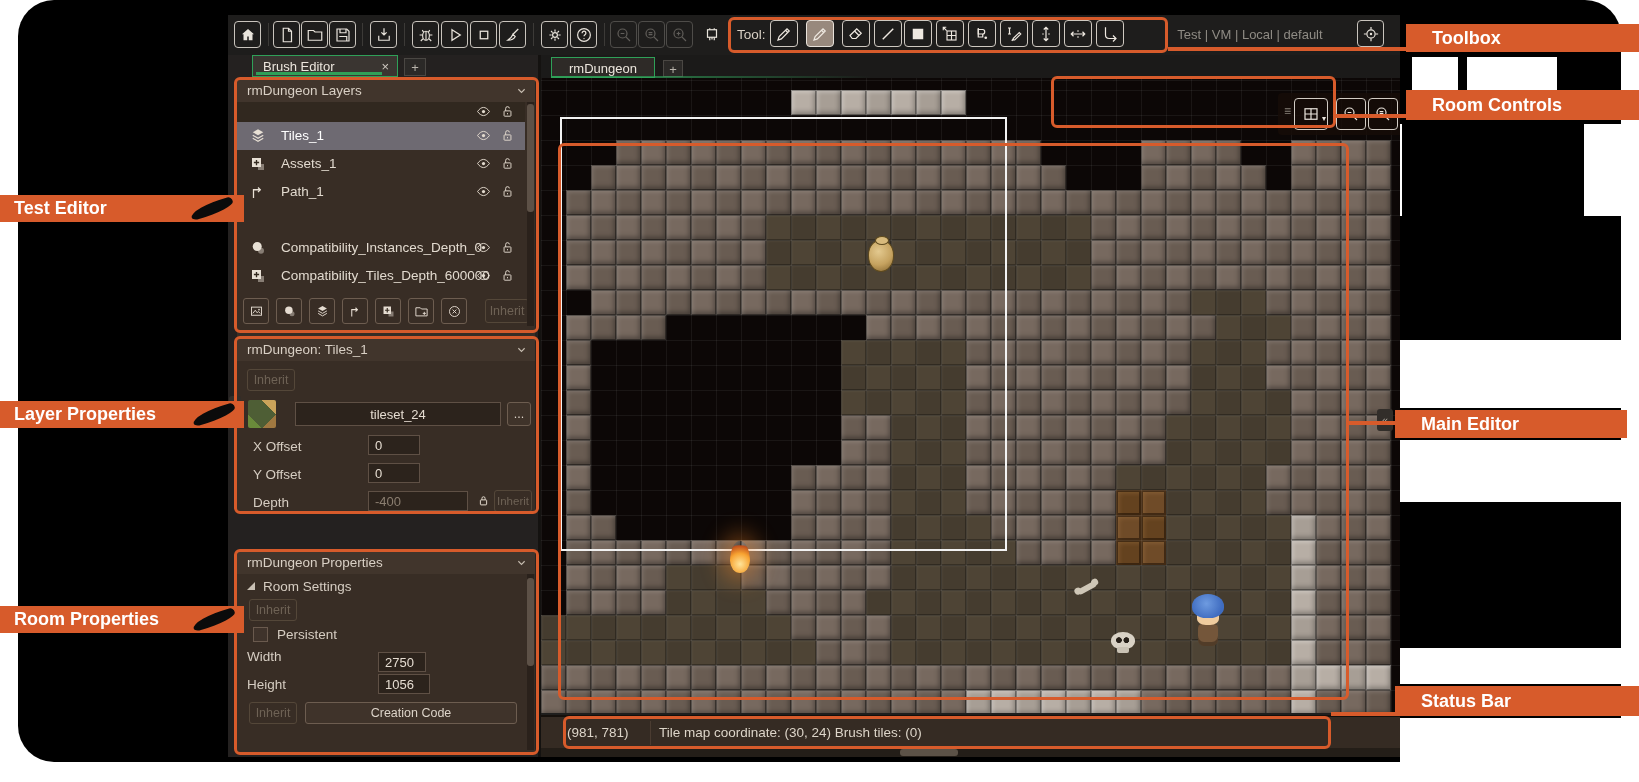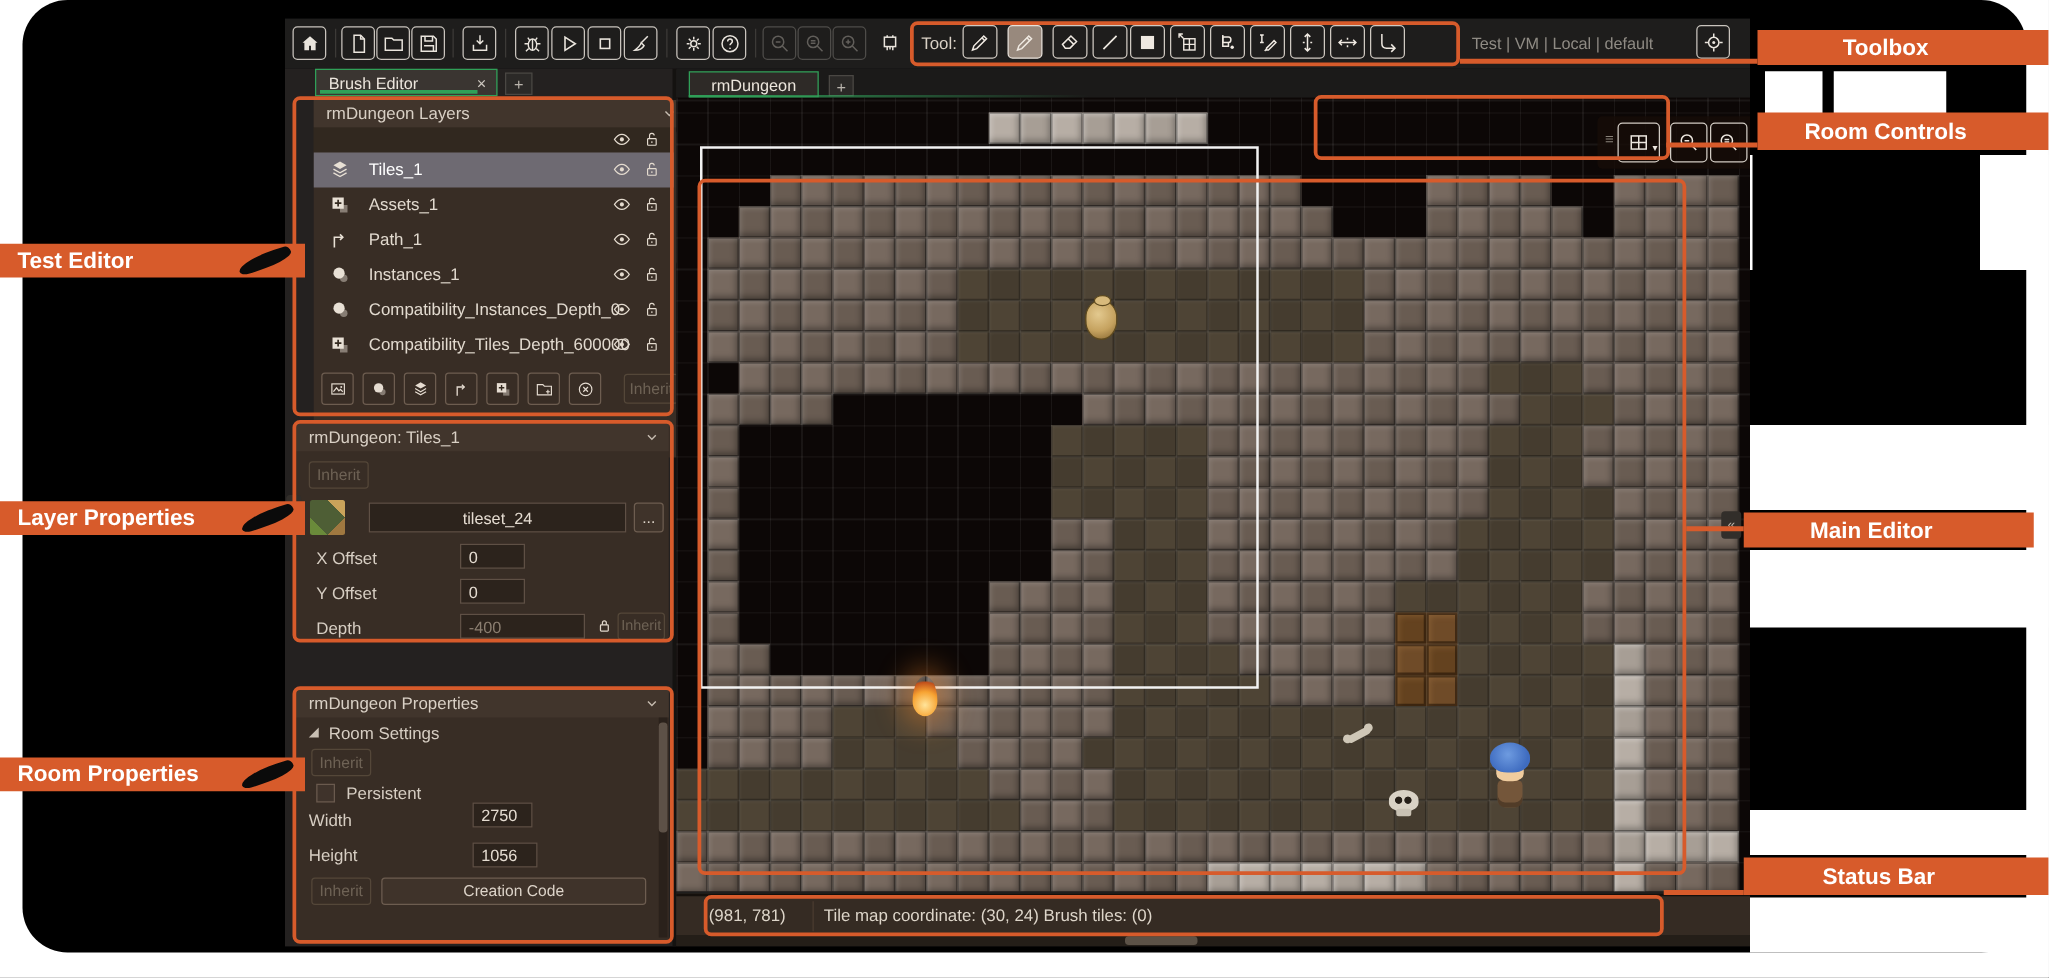--- a/index.html
+++ b/index.html
@@ -83,21 +83,21 @@
   
   #status-bar{left:313px;top:700px;width:859px;height:33px;background:#352b23;border-top:2px solid #15100c;box-sizing:border-box;color:#ddd5c9;font-size:13.5px;}
   #status-div{position:absolute;left:109px;top:4px;width:1px;height:24px;background:#4b3c31;}
   #hscroll{left:313px;top:733px;width:859px;height:9px;background:#241e18;}
   #hscroll-thumb{left:359px;top:1px;width:58px;height:7px;background:#5c5247;border-radius:3px;}
   
   .ann-box{position:absolute;border:3px solid #d75b2b;border-radius:6px;z-index:8;pointer-events:none;box-sizing:border-box;}
   .ann-line{position:absolute;background:#d75b2b;z-index:8;}
   .banner{position:absolute;background:#d75b2b;color:#fff;font-weight:bold;font-size:18px;z-index:9;}
   .banner.left{padding-left:14px;}
-  .banner.right{text-align:center;padding-right:28px;box-sizing:border-box;}
+  .banner.right{text-align:left;padding-right:28px;box-sizing:border-box;padding-left:26px;}
   .swoosh{position:absolute;width:44px;height:13px;background:#0b0b0b;border-radius:90% 10% 85% 15%/75% 40% 60% 25%;transform:rotate(-16deg);}
   .svg-defs{position:absolute;width:0;height:0;overflow:hidden;}
   .thumb-art{position:absolute;width:28px;height:28px;border-radius:2px;
     background:linear-gradient(45deg,#6a8a3a 25%,transparent 25%),linear-gradient(-45deg,#a07840 25%,transparent 25%),linear-gradient(45deg,transparent 75%,#caa35a 75%),#4e5e35;}
 </style>
 </head>
 <body>
 
 <svg class="svg-defs" xmlns="http://www.w3.org/2000/svg">
 <defs>
@@ -429,21 +429,21 @@
 
     <div class="abs" id="left-region"></div>
 
     <div class="tab" style="left:24px;top:40px;width:146px;height:22px">
       <span style="position:absolute;left:10px;top:3px">Brush Editor</span>
       <span style="position:absolute;right:8px;top:3px;color:#cfc9c1">×</span>
       <div class="underline" style="width:126px"></div>
     </div>
     <div class="plus-tab" style="left:176px;top:43px;width:22px;height:18px;line-height:18px">+</div>
 
-    <div class="section" style="left:23px;top:65px;width:298px;height:286px">
+    <div class="section" style="left:9px;top:65px;width:298px;height:286px">
       <div class="sec-header"><span>rmDungeon Layers</span>
         <svg class="icon16 sec-chev">
             <use href="#sy-chev"></use>
           </svg>
       </div>
       <div style="position:absolute;left:0;top:22px;right:10px;height:20px;background:#31281f">
         <svg class="icon16 row-eye" style="top:2px">
             <use href="#sy-eye"></use>
           </svg>
         <svg class="icon16 row-lock" style="top:2px">
@@ -473,32 +473,20 @@
           </svg>
         <svg class="icon16 row-lock">
             <use href="#sy-lockopen"></use>
           </svg>
       </div>
       <div class="layer-row" style="top:98px">
         <svg class="icon licon">
             <use href="#sy-pathlayer"></use>
           </svg>
         <span class="llabel">Path_1</span>
-        <svg class="icon16 row-eye">
-            <use href="#sy-eye"></use>
-          </svg>
-        <svg class="icon16 row-lock">
-            <use href="#sy-lockopen"></use>
-          </svg>
-      </div>
-      <div class="layer-row" style="top:126px">
-        <svg class="icon licon">
-            <use href="#sy-instlayer"></use>
-          </svg>
-        <span class="llabel">Instances_1</span>
         <svg class="icon16 row-eye">
             <use href="#sy-eye"></use>
           </svg>
         <svg class="icon16 row-lock">
             <use href="#sy-lockopen"></use>
           </svg>
       </div>
       <div class="layer-row" style="top:154px">
         <svg class="icon licon">
             <use href="#sy-instlayer"></use>
@@ -592,21 +580,21 @@
         <svg class="icon16 sec-chev">
             <use href="#sy-chev"></use>
           </svg>
       </div>
       <div class="tri-expand" style="left:10px;top:30px"></div>
       <span class="flabel" style="left:26px;top:27px">Room Settings</span>
       <div class="gm-btn disabled" style="left:12px;top:47px;width:48px;height:22px">Inherit</div>
       <div class="checkbox" style="left:16px;top:75px"></div>
       <span class="flabel" style="left:40px;top:75px">Persistent</span>
       <span class="flabel" style="left:10px;top:97px">Width</span>
-      <div class="field" style="left:141px;top:90px;width:48px;height:20px">2750</div>
+      <div class="field" style="left:141px;top:100px;width:48px;height:20px">2750</div>
       <span class="flabel" style="left:10px;top:125px">Height</span>
       <div class="field" style="left:141px;top:122px;width:52px;height:20px">1056</div>
       <div class="gm-btn disabled" style="left:12px;top:150px;width:48px;height:22px">Inherit</div>
       <div class="gm-btn" style="left:68px;top:150px;width:212px;height:22px">Creation Code</div>
       <div class="scroll-track" style="right:1px;top:22px;height:176px">
           <div class="scroll-thumb" style="top:4px;height:88px"></div>
         </div>
     </div>
 
     <div class="collapse-handle" style="left:1px;top:381px;width:12px;height:22px">«</div>

